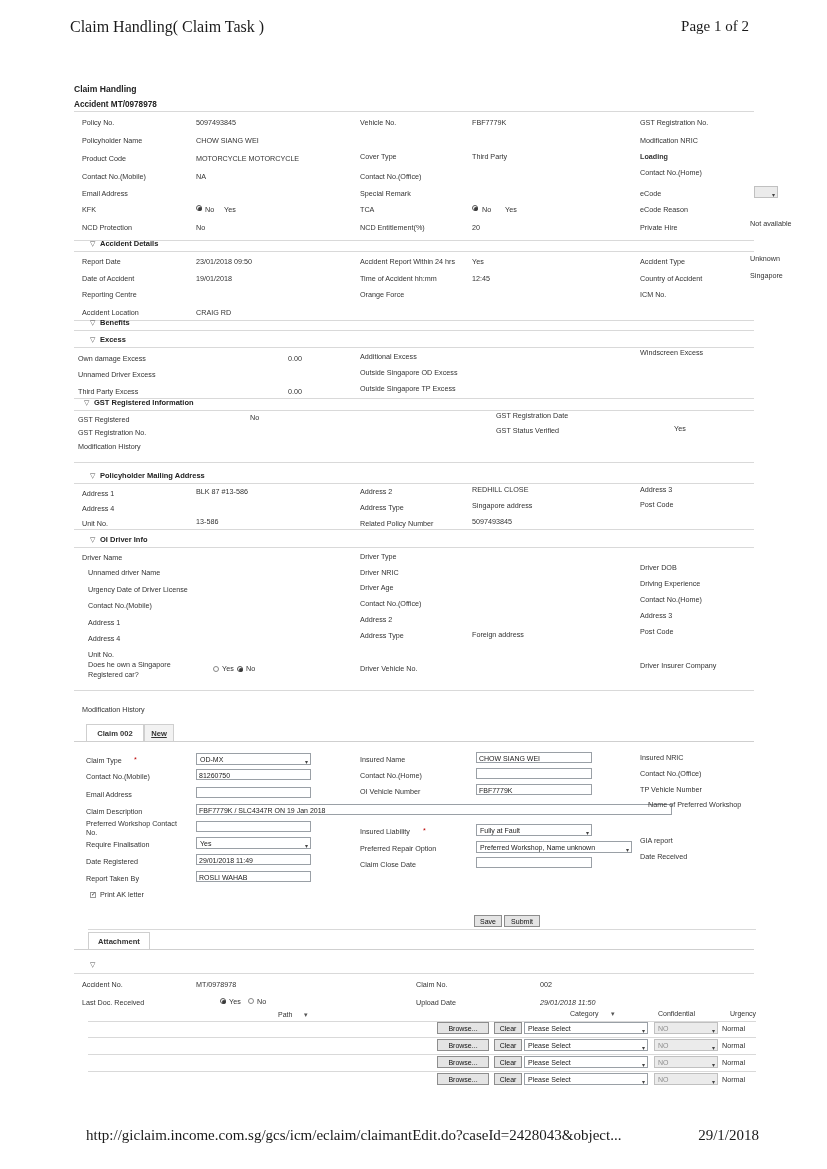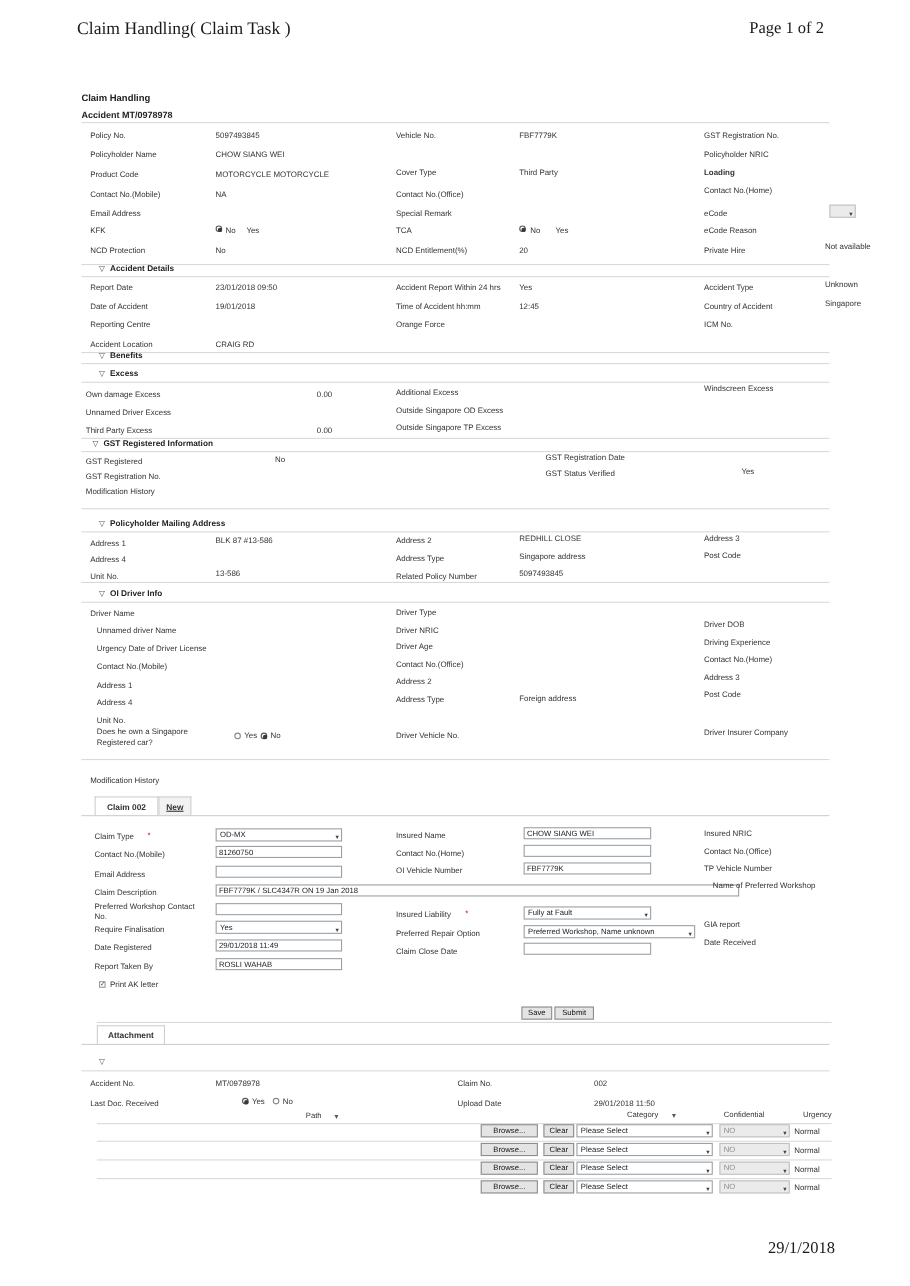--- a/index.html
+++ b/index.html
@@ -138,21 +138,21 @@
   <div class="lbl" style="left:360px; top:98px;">Contact No.(Office)</div>
   <div class="lbl" style="left:360px; top:115px;">Special Remark</div>
   <div class="lbl" style="left:360px; top:131px;">TCA</div>
   <div class="radio on" style="left:472px; top:131px;"></div>
   <div class="val" style="left:482px; top:131px;">No</div>
   <div class="val" style="left:505px; top:131px;">Yes</div>
   <div class="lbl" style="left:360px; top:149px;">NCD Entitlement(%)</div>
   <div class="val" style="left:472px; top:149px;">20</div>
 
   <div class="lbl" style="left:640px; top:44px;">GST Registration No.</div>
-  <div class="lbl" style="left:640px; top:62px;">Policyholder NRIC</div>
+  <div class="lbl" style="left:640px; top:62px;">Modification NRIC</div>
   <div class="lbl" style="left:640px; top:78px;font-weight:bold;">Loading</div>
   <div class="lbl" style="left:640px; top:94px;">Contact No.(Home)</div>
   <div class="lbl" style="left:640px; top:115px;">eCode</div>
   <div class="sel grey" style="left:754px; top:112px; width:24px;">
       <span class="arw">▾</span>
     </div>
   <div class="lbl" style="left:640px; top:131px;">eCode Reason</div>
   <div class="lbl" style="left:640px; top:149px;">Private Hire</div>
   <div class="val" style="left:750px; top:145px;">Not available</div>
 
@@ -341,21 +341,21 @@
   <div class="val" style="left:196px; top:906px;">MT/0978978</div>
   <div class="lbl" style="left:416px; top:906px;">Claim No.</div>
   <div class="val" style="left:540px; top:906px;">002</div>
 
   <div class="lbl" style="left:82px; top:924px;">Last Doc. Received</div>
   <div class="radio on" style="left:220px; top:924px;"></div>
   <div class="val" style="left:229px; top:923px;">Yes</div>
   <div class="radio" style="left:248px; top:924px;"></div>
   <div class="val" style="left:257px; top:923px;">No</div>
   <div class="lbl" style="left:416px; top:924px;">Upload Date</div>
-  <div class="val" style="left:540px; top:924px;">29/01/2018 11:50</div>
+  <div class="val" style="left:540px; top:924px;font-style:italic;">29/01/2018 11:50</div>
 
   <div class="hdr-col" style="left:278px; top:937px;">Path</div>
   <div class="caret" style="left:304px; top:937px;">▾</div>
   <div class="hdr-col" style="left:570px; top:936px;">Category</div>
   <div class="caret" style="left:611px; top:936px;">▾</div>
   <div class="hdr-col" style="left:658px; top:936px;">Confidential</div>
   <div class="hdr-col" style="left:730px; top:936px;">Urgency</div>
   <div class="hr" style="top:947px; left:88px; width:668px;"></div>
 
   <div>
@@ -386,14 +386,15 @@
     <div class="btn" style="left:437px; top:999px; width:52px;"><span>Browse...</span></div>
     <div class="btn" style="left:494px; top:999px; width:28px;"><span>Clear</span></div>
     <div class="sel" style="left:524px; top:999px; width:124px;"><span>Please Select</span><span class="arw">▾</span></div>
     <div class="sel grey" style="left:654px; top:999px; width:64px;"><span>NO</span><span class="arw">▾</span></div>
     <div class="val" style="left:722px; top:1001px;">Normal</div>
   </div>
 
 </div>
 
 <div class="page-footer">
+  <div class="url">http://giclaim.income.com.sg/gcs/icm/eclaim/claimantEdit.do?caseId=2428043&amp;object...</div>
   <div class="date">29/1/2018</div>
 </div>
 
 </body></html>

